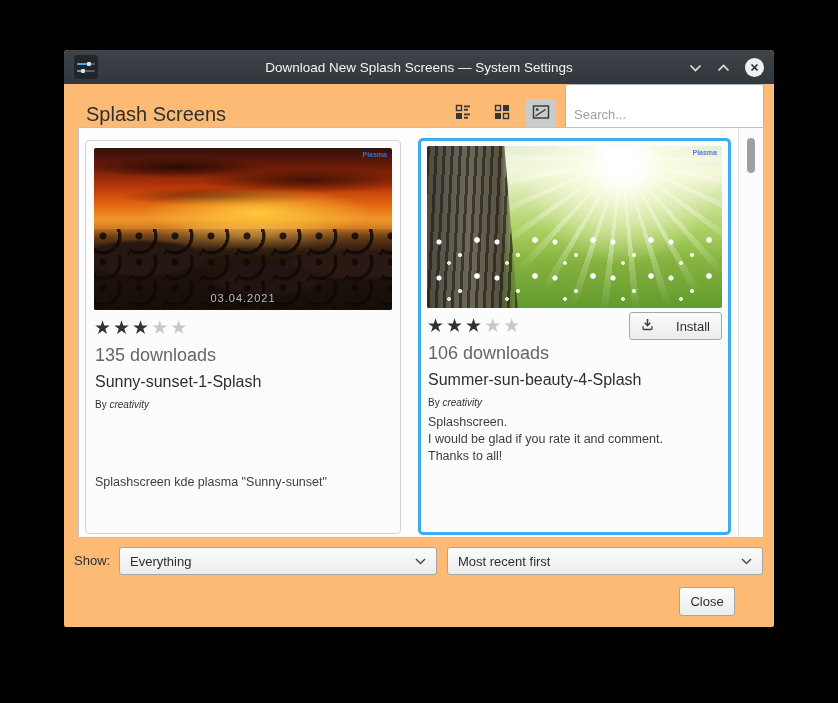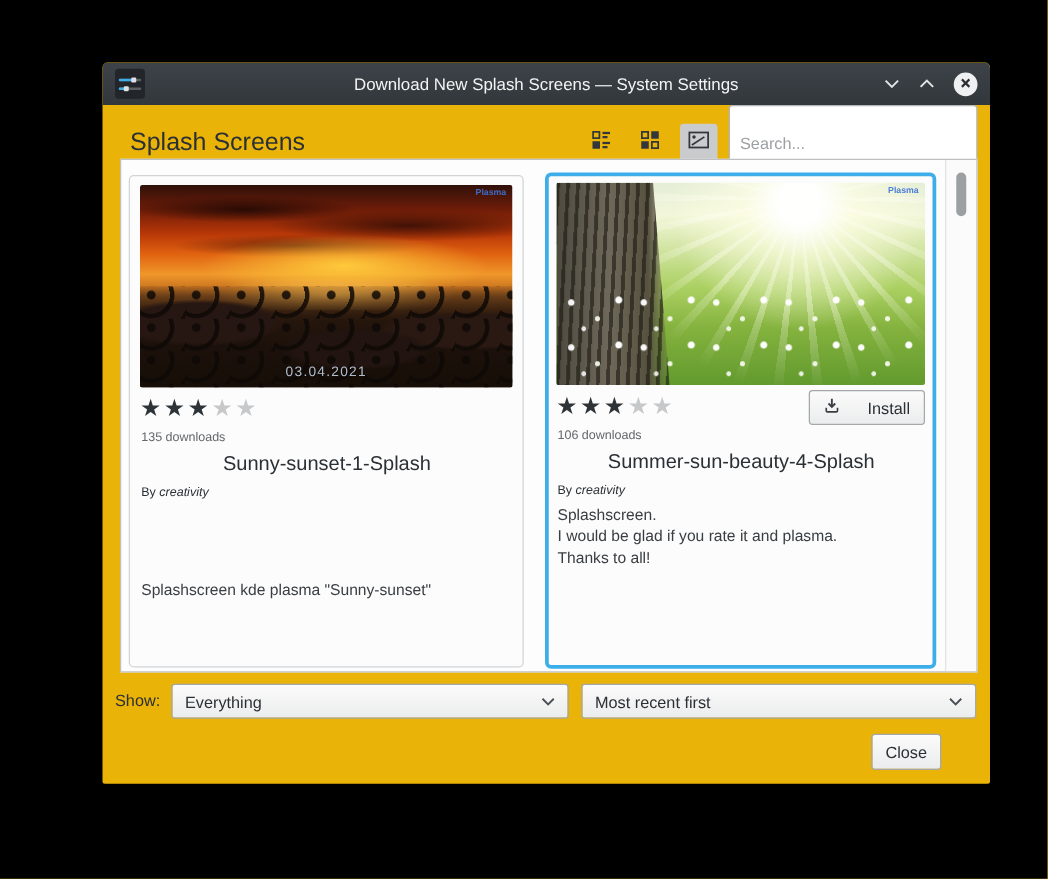--- a/index.html
+++ b/index.html
@@ -2,22 +2,22 @@
 <html><head>
 <meta charset="utf-8">
 <style>
   html,body{margin:0;padding:0;}
   body{
     width:838px;height:703px;background:#000;position:relative;overflow:hidden;
     font-family:"Liberation Sans", sans-serif;
   }
   .window{
     position:absolute;left:64px;top:50px;width:710px;height:577px;
-    background:#eab308;border-radius:4px 4px 2px 2px;
-    box-shadow:0 8px 26px rgba(0,0,0,.75);overflow:hidden;margin-left:18px;
+    background:#fdba74;border-radius:4px 4px 2px 2px;
+    box-shadow:0 8px 26px rgba(0,0,0,.75);overflow:hidden;
   }
   
   .titlebar{
     height:34px;background:linear-gradient(#3d4348,#32373c);
     display:flex;align-items:center;position:relative;padding:0 10px;
     border-radius:4px 4px 0 0;
   }
   .titlebar-title{
     position:absolute;left:0;right:0;text-align:center;
     color:#f2f4f5;font-size:13.5px;pointer-events:none;
@@ -113,22 +113,22 @@
       radial-gradient(circle at 12px 9px, rgba(255,255,255,.95) 0 2.2px, transparent 3px),
       radial-gradient(circle at 33px 22px, rgba(252,253,244,.9) 0 1.7px, transparent 2.4px),
       radial-gradient(circle at 50px 7px, #fff 0 2.4px, transparent 3.2px),
       radial-gradient(circle at 22px 30px, rgba(255,255,255,.85) 0 1.6px, transparent 2.2px);
     background-size:58px 36px;
   }
   
   .stars-row{display:flex;align-items:center;margin-top:4px;height:28px;}
   .star{font-size:19px;line-height:19px;color:#c6c8ca;margin-right:2px;}
   .star.filled{color:#2e3338;}
-  .downloads{font-size:10px;color:#63666a;margin:3px 0 7px 1px;}
-  .card-title{font-size:16px;color:#2b3035;margin:0 0 8px 1px;text-align:center;}
+  .downloads{font-size:18px;color:#63666a;margin:3px 0 7px 1px;}
+  .card-title{font-size:16px;color:#2b3035;margin:0 0 8px 1px;}
   .byline{font-size:10px;color:#2b3035;margin-left:1px;}
   .byline .author{font-style:italic;}
   .description{font-size:12.5px;color:#3a3e42;line-height:17px;margin-left:1px;white-space:pre-line;}
   .description--spaced{margin-top:64px;}
   .description--tight{margin-top:6px;}
   
   .btn{
     display:flex;align-items:center;justify-content:center;gap:22px;
     background:linear-gradient(#fbfbfb,#ebeced);border:1px solid #a5a7a9;border-radius:3px;
     font-size:13px;color:#2b3035;box-sizing:border-box;
@@ -258,21 +258,21 @@
               <path d="M2 8.2 v2.3 a1 1 0 0 0 1 1 h7 a1 1 0 0 0 1 -1 V8.2" fill="none" stroke="#3a3e42" stroke-width="1.3"></path>
             </svg>
           </span>
           <span>Install</span>
         </div>
       </div>
       <div class="downloads">106 downloads</div>
       <div class="card-title">Summer-sun-beauty-4-Splash</div>
       <div class="byline"><span>By </span><span class="author">creativity</span></div>
       <div class="description description--tight">Splashscreen.
-I would be glad if you rate it and plasma.
+I would be glad if you rate it and comment.
 Thanks to all!</div>
     </div>
 
     <div class="scroll-track">
       <div class="scroll-thumb"></div>
     </div>
   </div>
 
   <div class="show-label">Show:</div>
   <div class="combo combo2">

